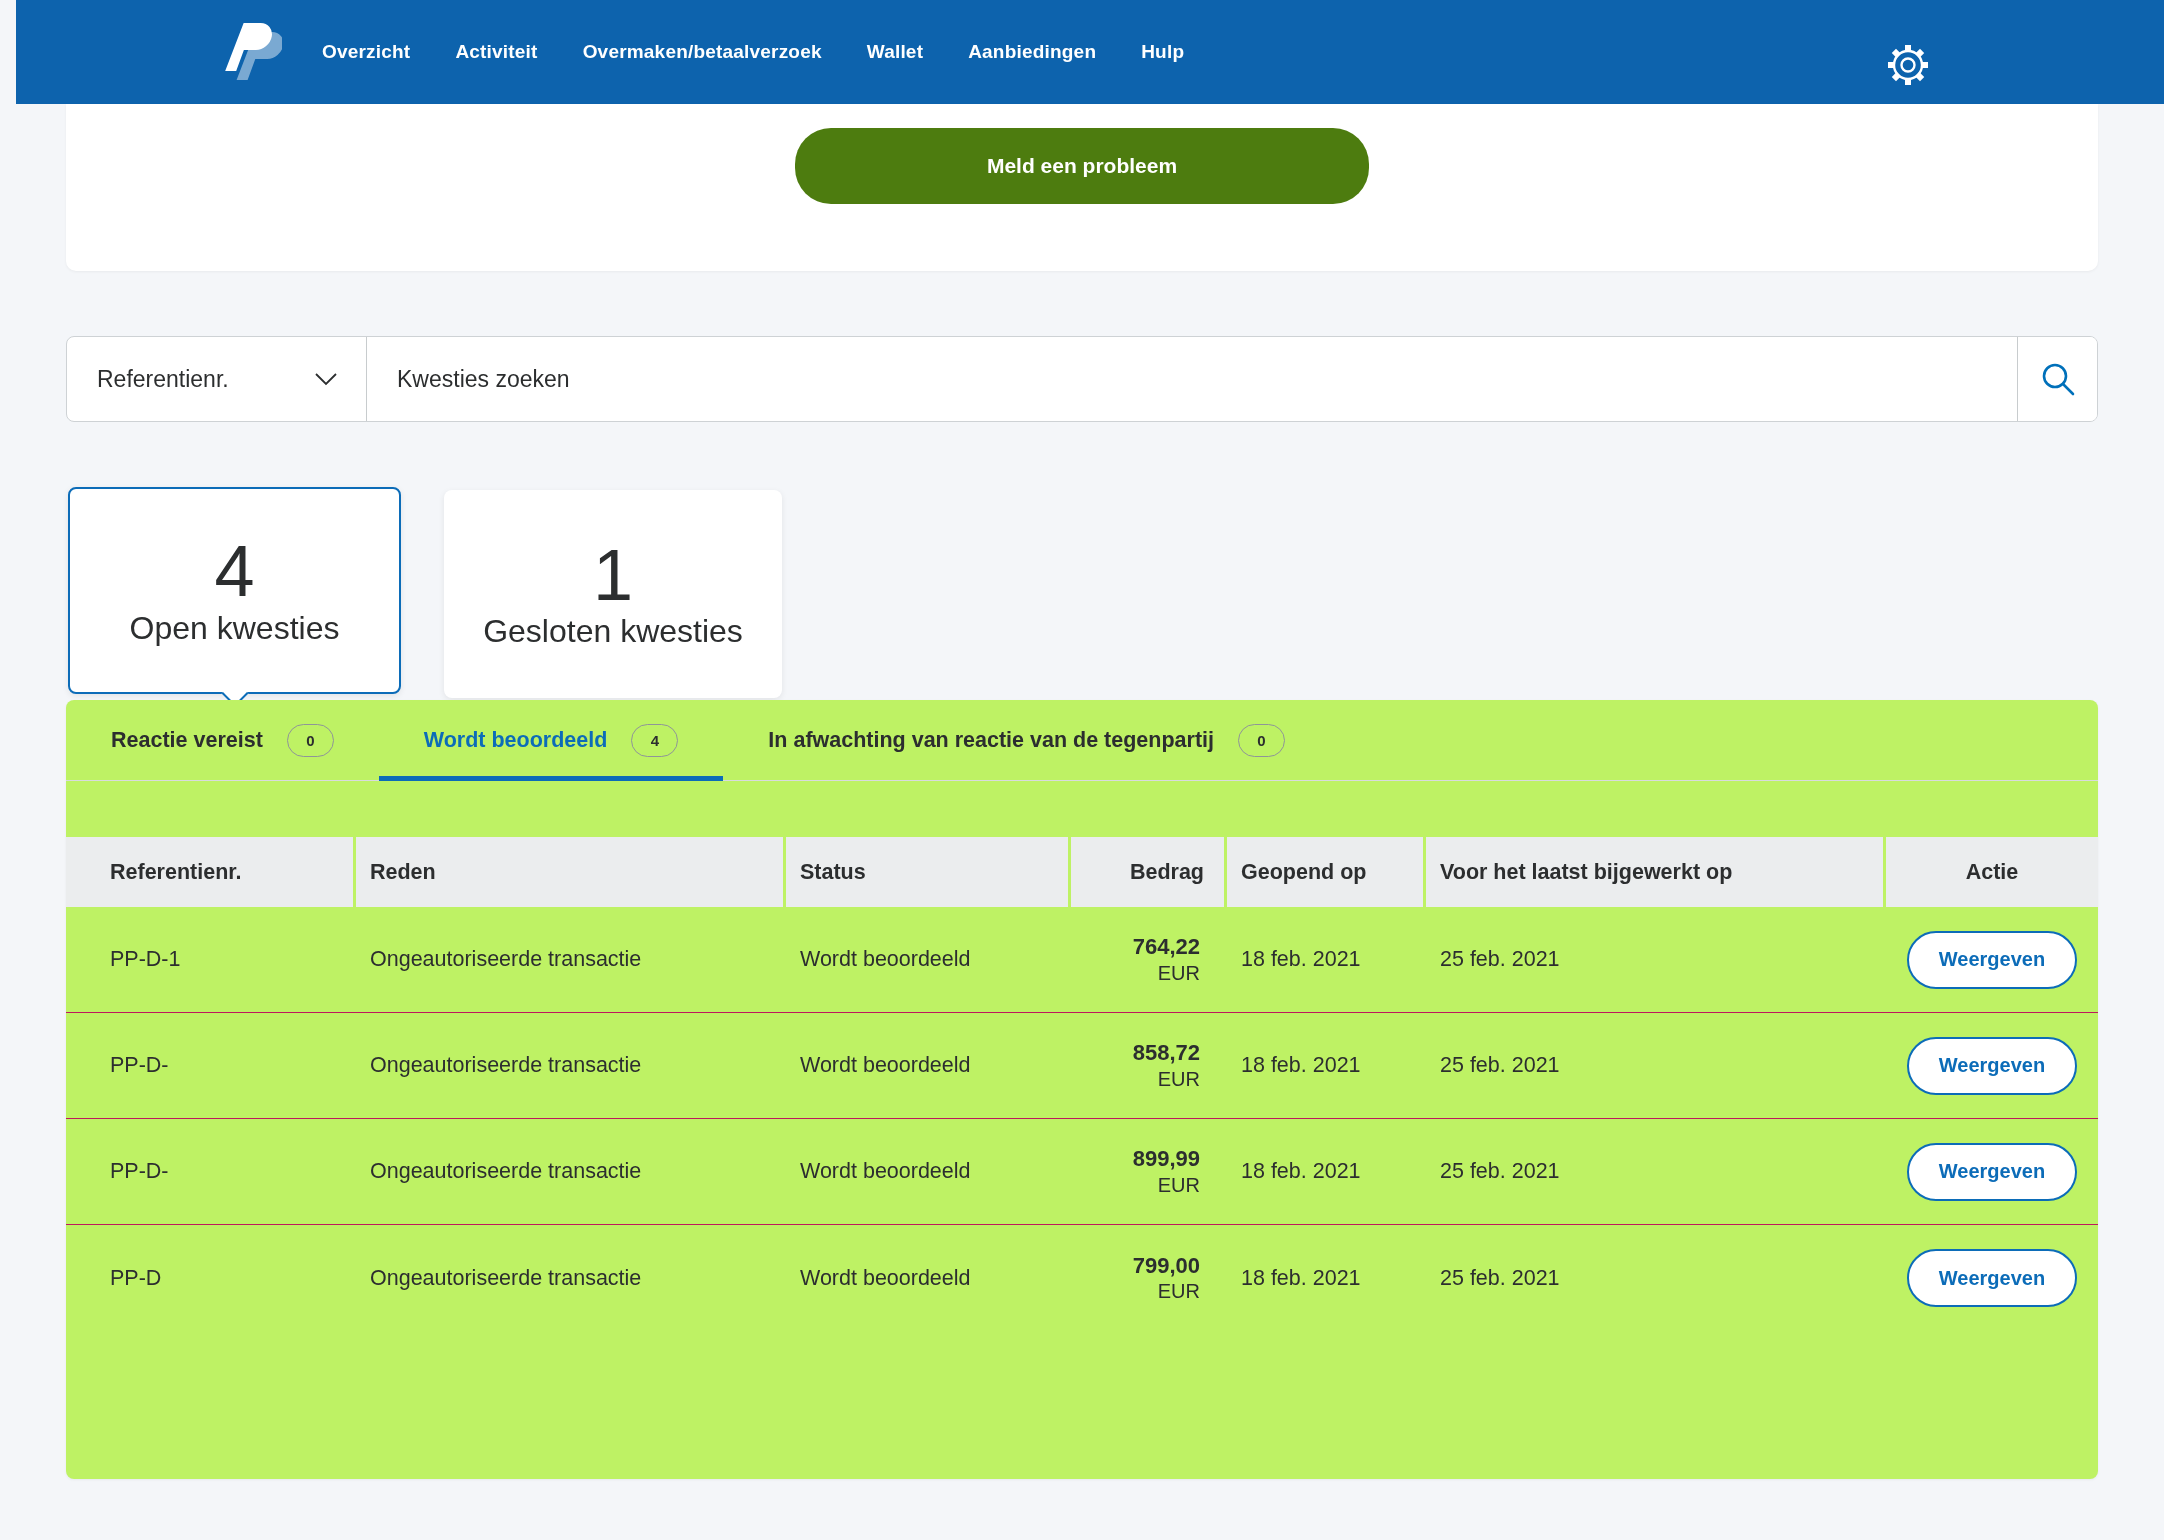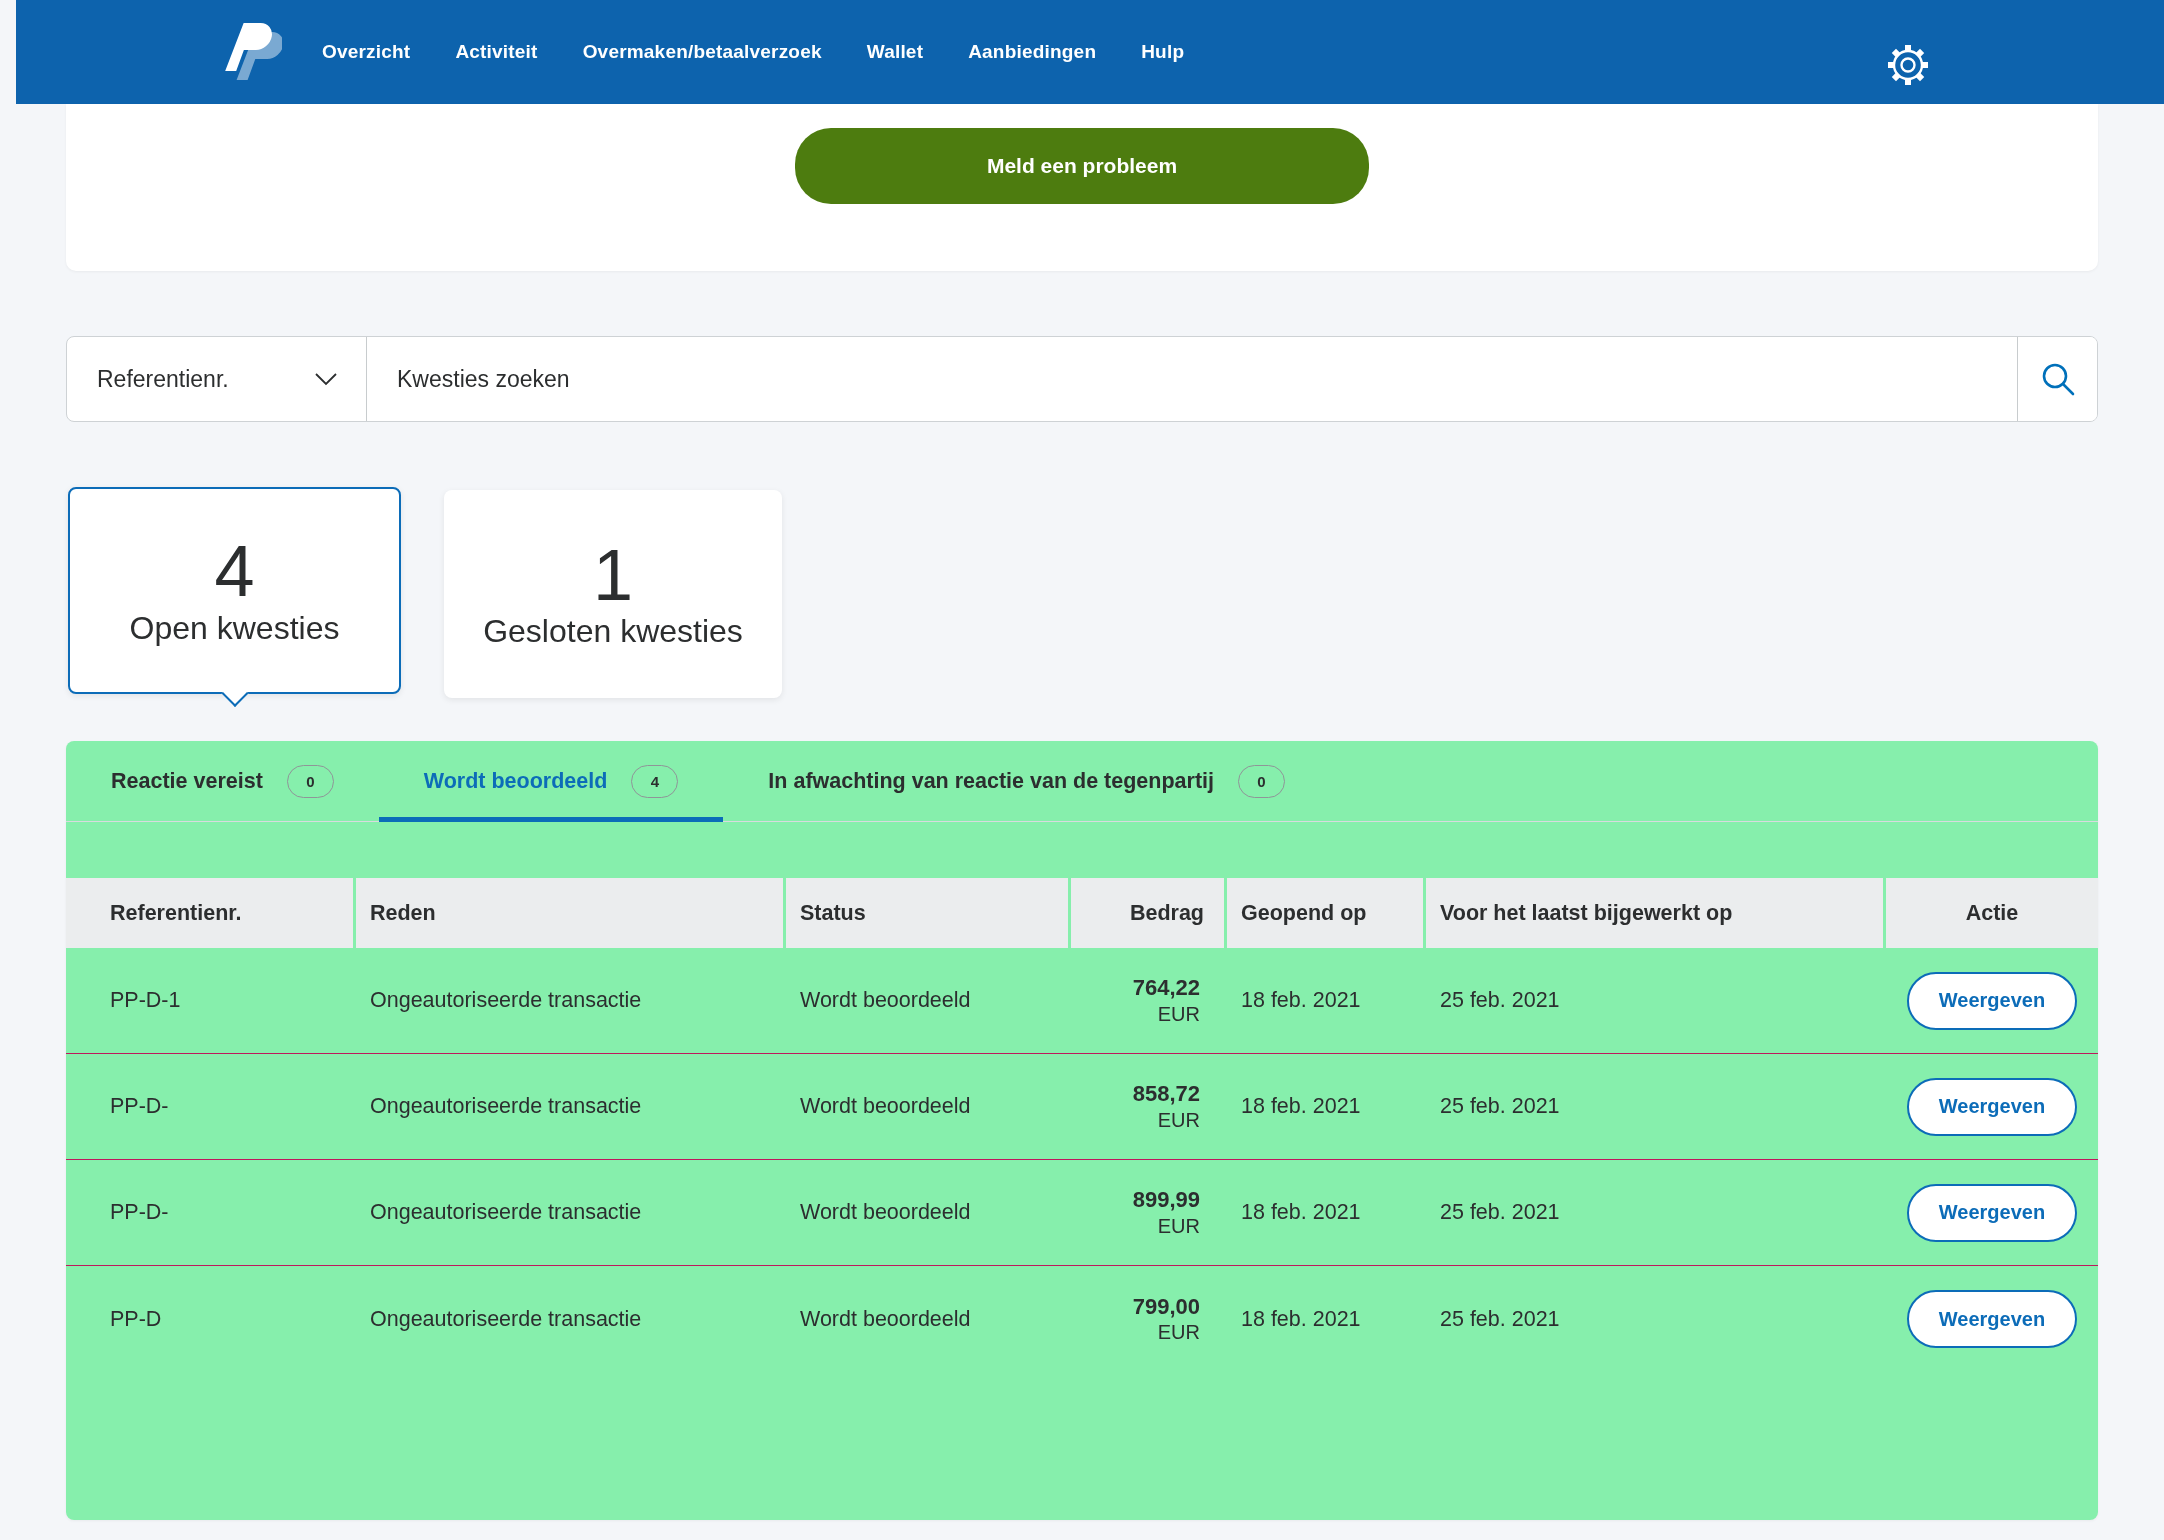--- a/index.html
+++ b/index.html
@@ -79,22 +79,22 @@
   .sum-label { font-size:32px; color:#2c2e2f; }
   .notch {
     position:absolute; bottom:-11px; left:50%;
     width:19px; height:19px; background:#ffffff;
     border-right:2px solid #0c6cb8; border-bottom:2px solid #0c6cb8;
     transform:translateX(-50%) rotate(45deg);
   }
 
   
   .main-card {
-    position:absolute; left:66px; top:741px; width:2032px; height:779px;
-    background:#86efac; border-radius:8px; box-shadow:0 1px 3px rgba(0,0,0,.05);
+    position:absolute; left:66px; top:700px; width:2032px; height:779px;
+    background:#bef264; border-radius:8px; box-shadow:0 1px 3px rgba(0,0,0,.05);
   }
   .tabs {
     display:flex; align-items:stretch; height:81px; border-bottom:1px solid #d8dbde;
     padding-left:0;
   }
   .tab {
     position:relative; display:flex; align-items:center; gap:24px;
     padding:0 45px; cursor:pointer; font-size:21.5px; font-weight:700; color:#2c2e2f;
     white-space:nowrap;
   }

